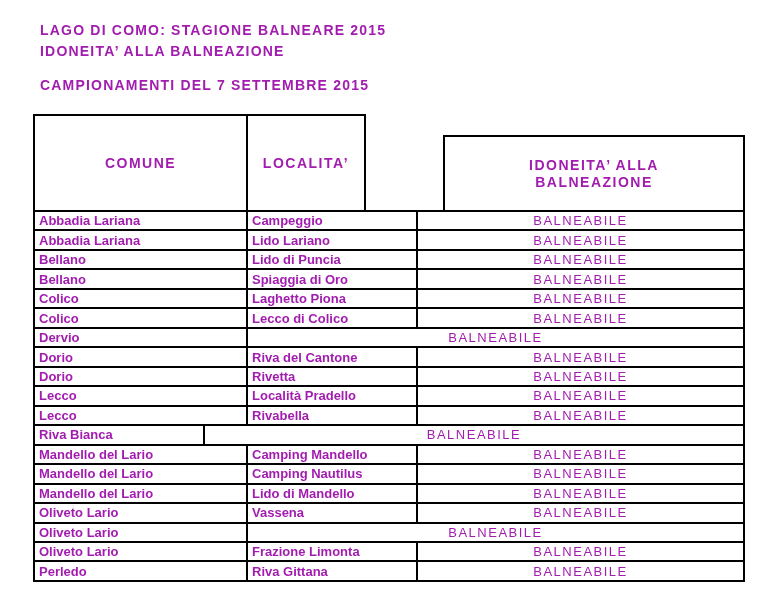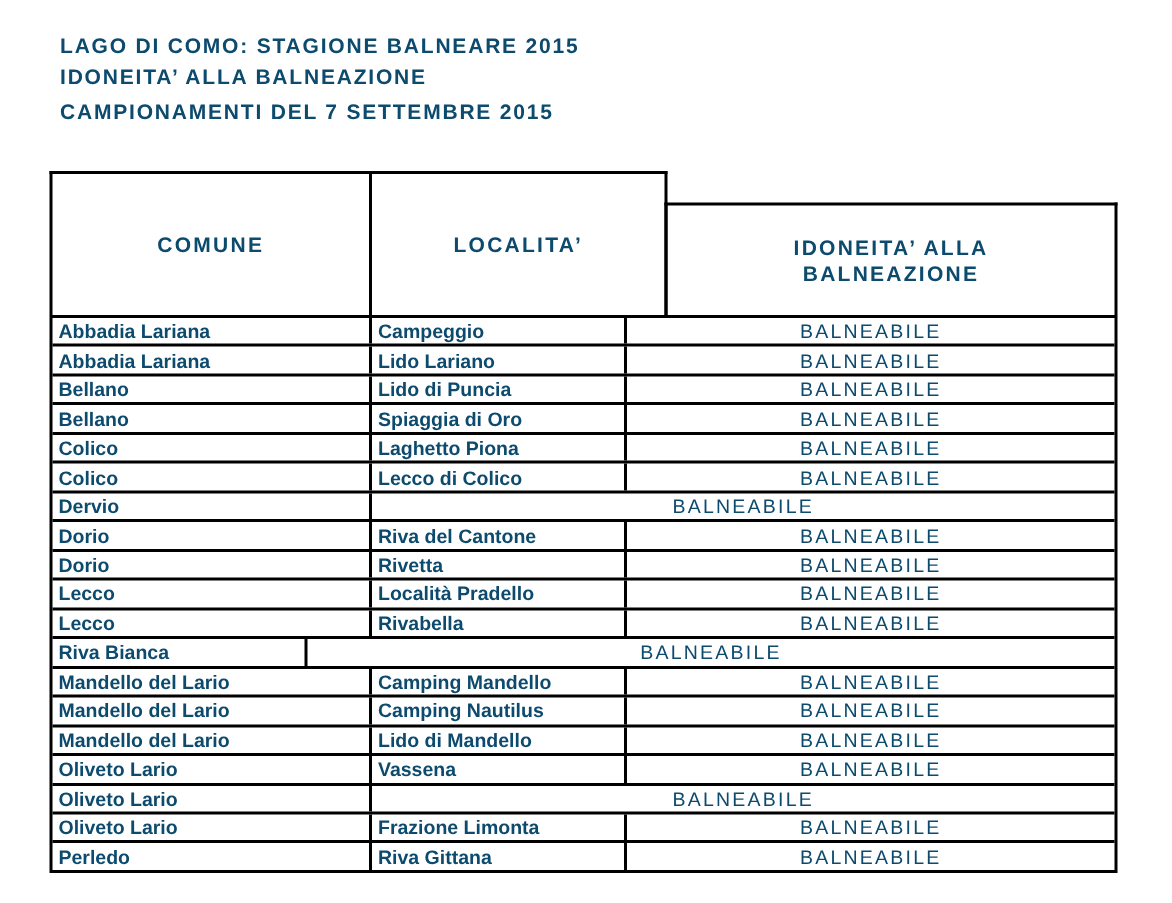--- a/index.html
+++ b/index.html
@@ -6,45 +6,45 @@
     margin: 0;
     padding: 0;
     background: #ffffff;
   }
   .page {
     position: relative;
     width: 781px;
     height: 602px;
     background: #ffffff;
     font-family: "Liberation Sans", sans-serif;
-    color: #0c4a6e;
+    color: #a21caf;
     overflow: hidden;
   }
   
   .titles {
     position: absolute;
     left: 40px;
     top: 20px;
   }
   .title-line {
     font-size: 14px;
     font-weight: bold;
     letter-spacing: 1.2px;
     line-height: 21px;
     white-space: nowrap;
   }
   .title-line.third {
-    margin-top: 2px;
+    margin-top: 13px;
   }
   
   .hdr-left {
     position: absolute;
     left: 33px;
     top: 114px;
-    width: 412px;
+    width: 333px;
     height: 96px;
     border: 2px solid #000000;
     border-bottom: none;
     box-sizing: border-box;
     display: flex;
   }
   .hcell {
     display: flex;
     align-items: center;
     justify-content: center;

